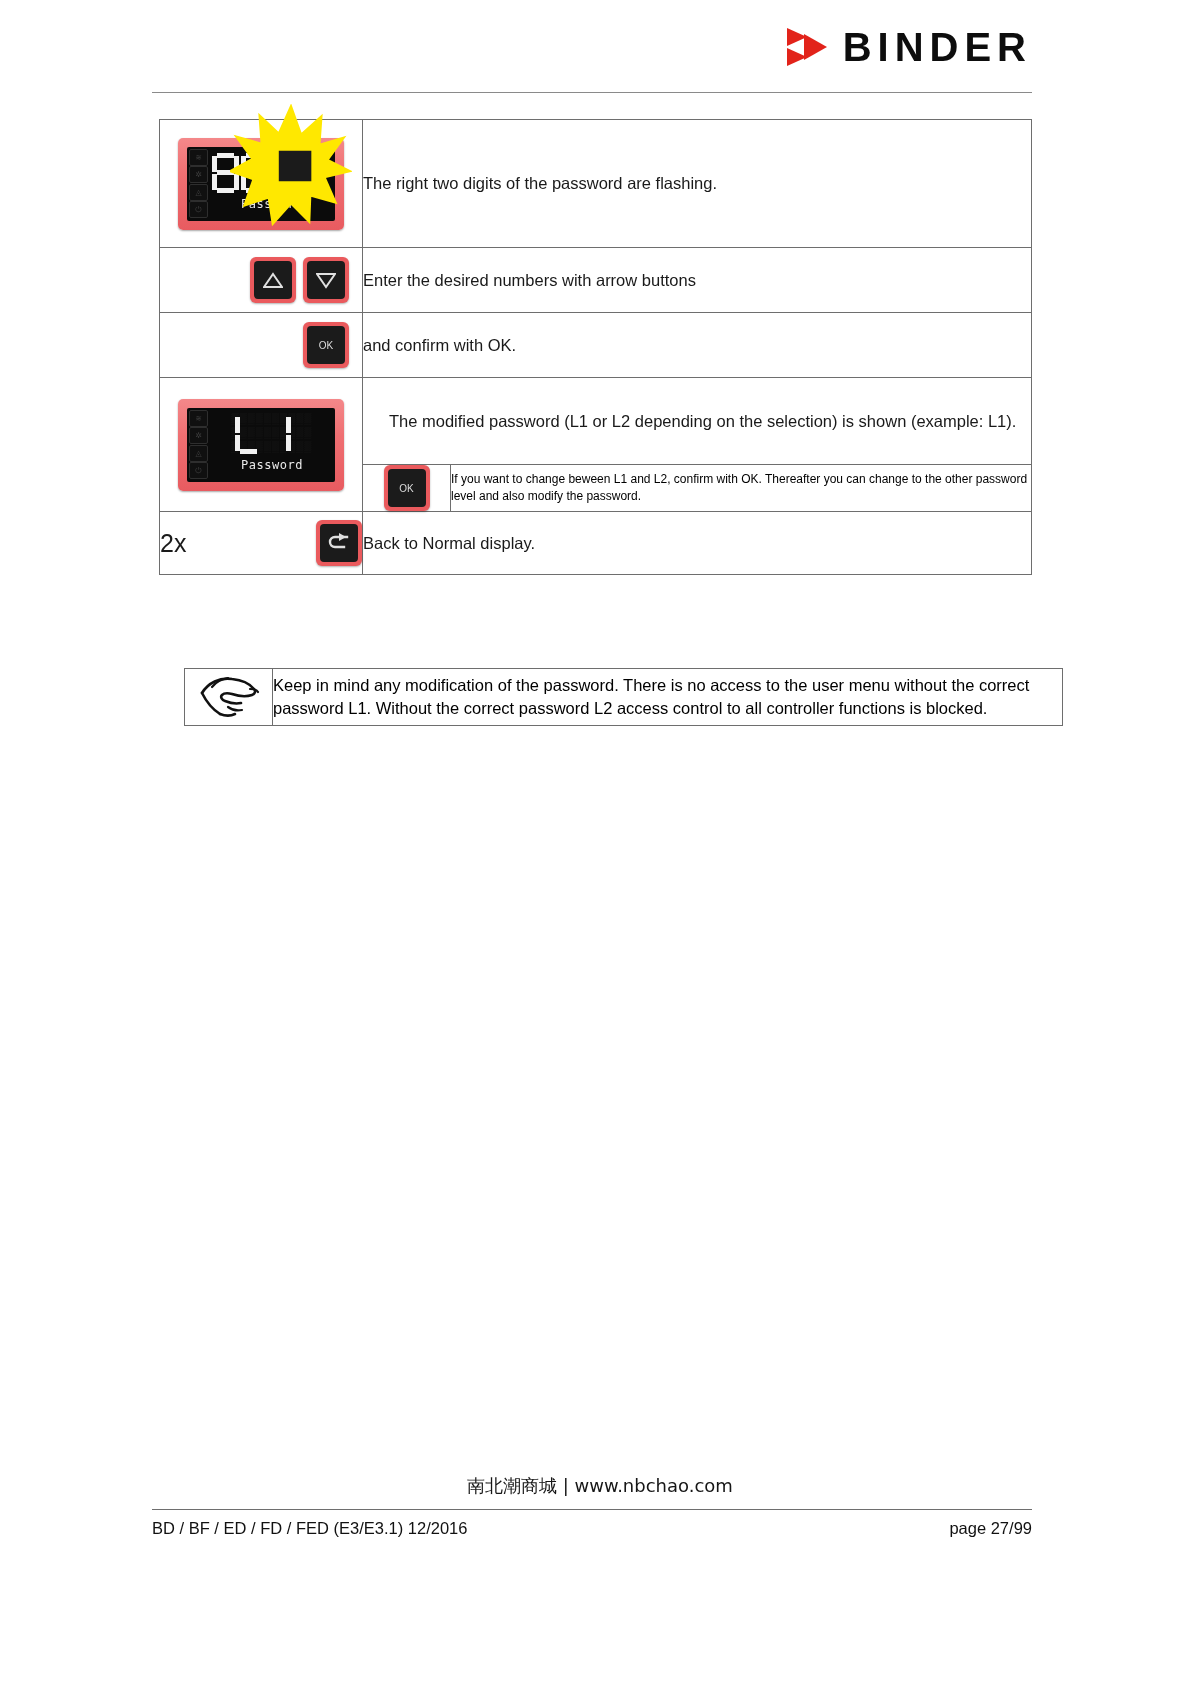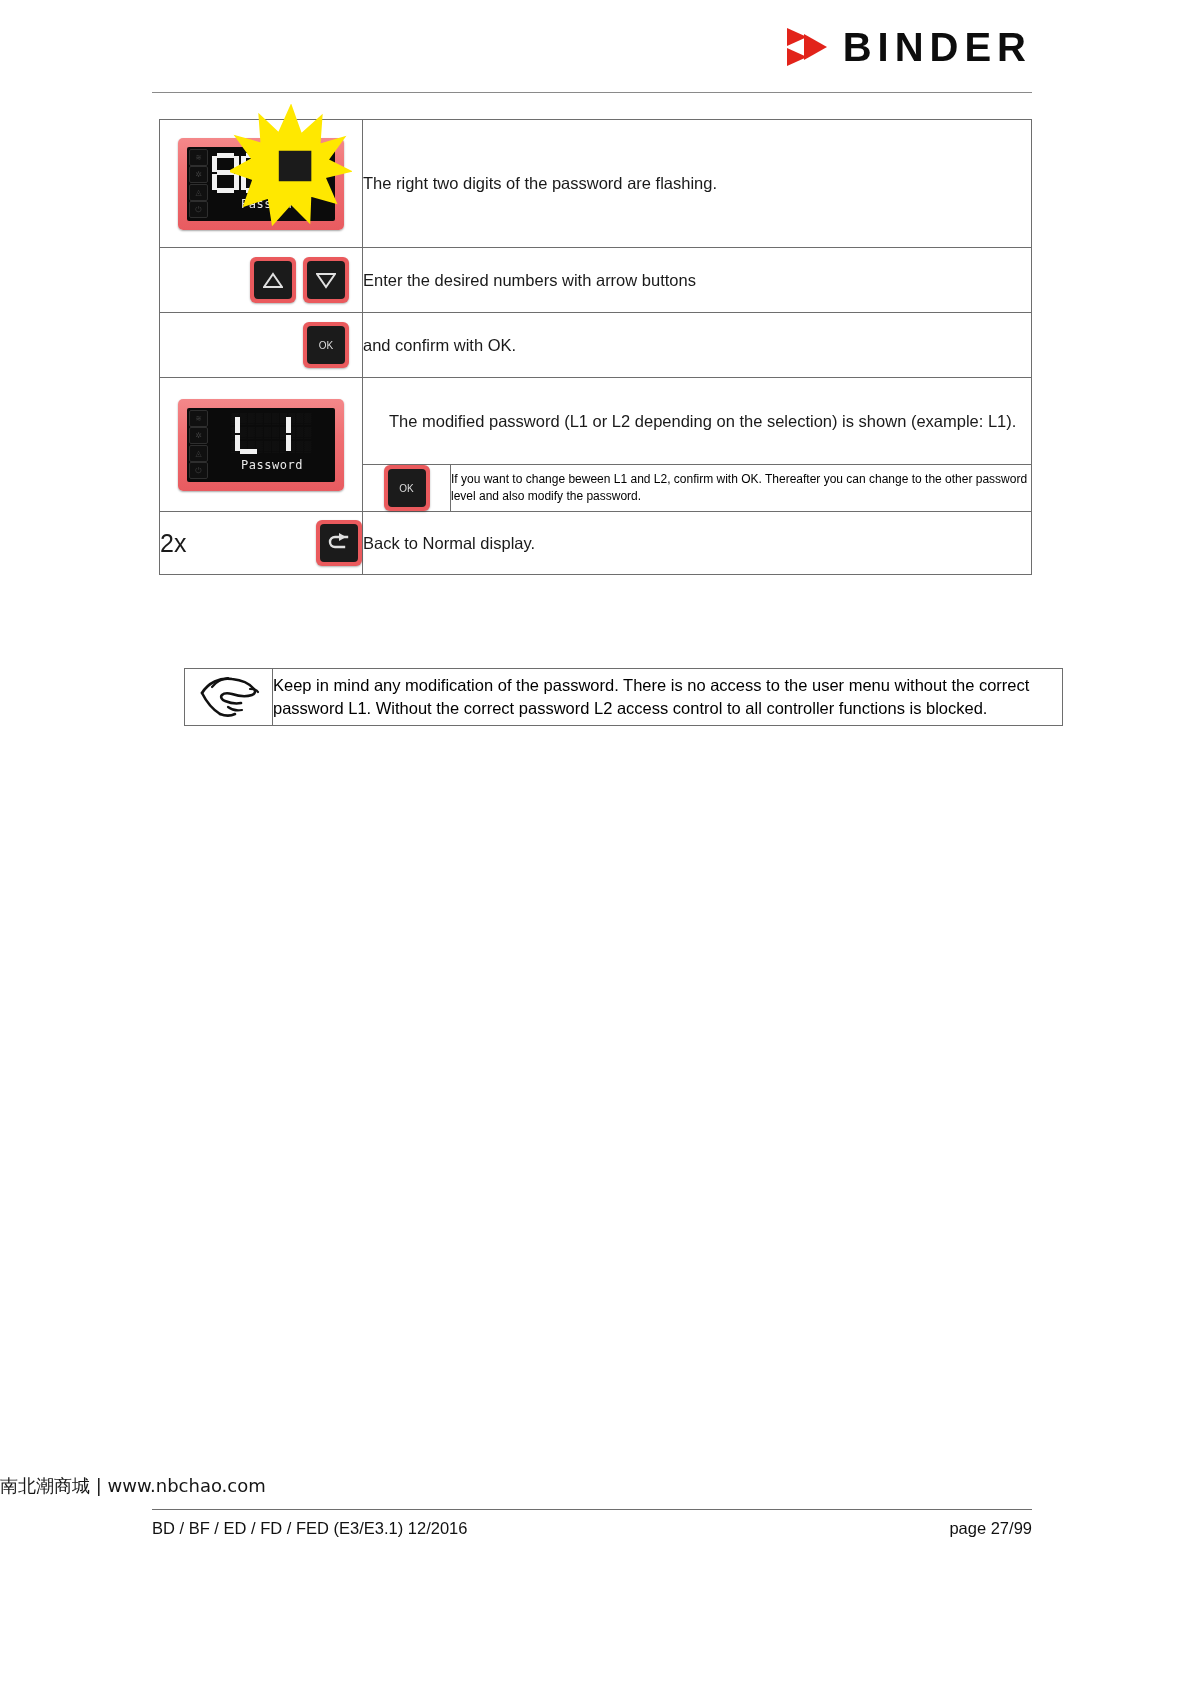--- a/index.html
+++ b/index.html
@@ -270,21 +270,21 @@
     font-size: 16.5px;
     line-height: 1.42;
   }
 
   
   .watermark {
     position: absolute;
     left: 0;
     top: 1474px;
     width: 1200px;
-    text-align: left;
+    text-align: center;
     font-family: "DejaVu Sans", sans-serif;
     font-size: 18px;
     color: #161616;
   }
   .footer-rule {
     position: absolute;
     left: 152px;
     right: 168px;
     top: 1509px;
     border-top: 1px solid #6e6e6e;

